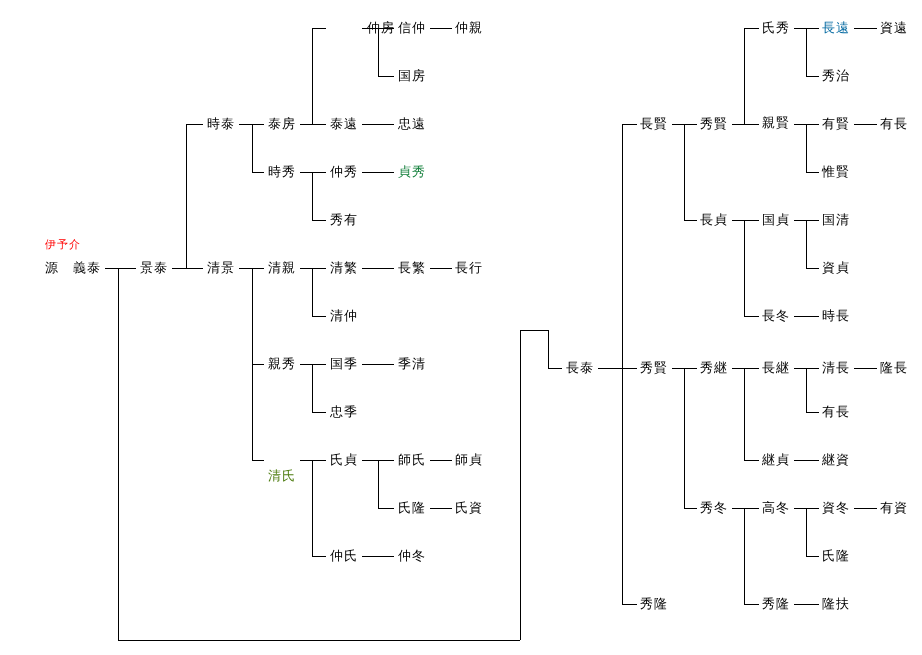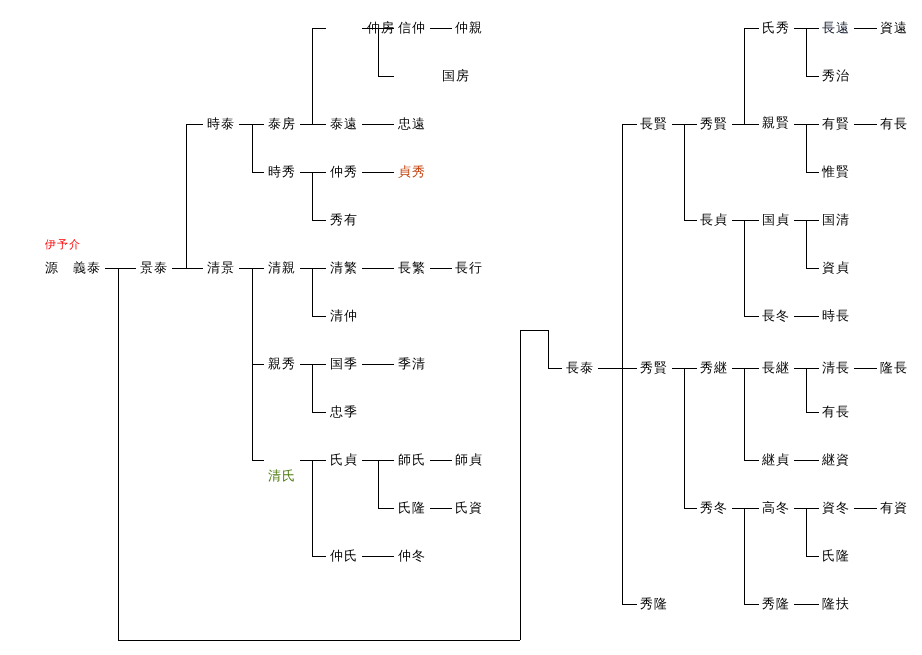--- a/index.html
+++ b/index.html
@@ -143,23 +143,23 @@
       <span class="node" style="left: 330px; top: 115px; color: rgb(0, 0, 0);">泰遠</span>
       <span class="node" style="left: 330px; top: 163px; color: rgb(0, 0, 0);">仲秀</span>
       <span class="node" style="left: 330px; top: 211px; color: rgb(0, 0, 0);">秀有</span>
       <span class="node" style="left: 330px; top: 259px; color: rgb(0, 0, 0);">清繁</span>
       <span class="node" style="left: 330px; top: 307px; color: rgb(0, 0, 0);">清仲</span>
       <span class="node" style="left: 330px; top: 355px; color: rgb(0, 0, 0);">国季</span>
       <span class="node" style="left: 330px; top: 403px; color: rgb(0, 0, 0);">忠季</span>
       <span class="node" style="left: 330px; top: 451px; color: rgb(0, 0, 0);">氏貞</span>
       <span class="node" style="left: 330px; top: 547px; color: rgb(0, 0, 0);">仲氏</span>
       <span class="node" style="left: 398px; top: 19px; color: rgb(0, 0, 0);">信仲</span>
-      <span class="node" style="left: 398px; top: 67px; color: rgb(0, 0, 0); margin-left: 44px;">国房</span>
+      <span class="node" style="left: 398px; top: 67px; color: rgb(0, 0, 0);">国房</span>
       <span class="node" style="left: 398px; top: 115px; color: rgb(0, 0, 0);">忠遠</span>
-      <span class="node" style="left: 398px; top: 163px; color: #c2410c;">貞秀</span>
+      <span class="node" style="left: 398px; top: 163px; color: #15803d;">貞秀</span>
       <span class="node" style="left: 398px; top: 259px; color: rgb(0, 0, 0);">長繁</span>
       <span class="node" style="left: 398px; top: 355px; color: rgb(0, 0, 0);">季清</span>
       <span class="node" style="left: 398px; top: 451px; color: rgb(0, 0, 0);">師氏</span>
       <span class="node" style="left: 398px; top: 499px; color: rgb(0, 0, 0);">氏隆</span>
       <span class="node" style="left: 398px; top: 547px; color: rgb(0, 0, 0);">仲冬</span>
       <span class="node" style="left: 455px; top: 19px; color: rgb(0, 0, 0);">仲親</span>
       <span class="node" style="left: 455px; top: 259px; color: rgb(0, 0, 0);">長行</span>
       <span class="node" style="left: 455px; top: 451px; color: rgb(0, 0, 0);">師貞</span>
       <span class="node" style="left: 455px; top: 499px; color: rgb(0, 0, 0);">氏資</span>
       <span class="node" style="left: 566px; top: 359px; color: rgb(0, 0, 0);">長泰</span>
@@ -171,21 +171,21 @@
       <span class="node" style="left: 700px; top: 359px; color: rgb(0, 0, 0);">秀継</span>
       <span class="node" style="left: 700px; top: 499px; color: rgb(0, 0, 0);">秀冬</span>
       <span class="node" style="left: 762px; top: 19px; color: rgb(0, 0, 0);">氏秀</span>
       <span class="node" style="left: 762px; top: 115px; color: rgb(0, 0, 0); font-family: Liberation Mono, monospace;">親賢</span>
       <span class="node" style="left: 762px; top: 211px; color: rgb(0, 0, 0);">国貞</span>
       <span class="node" style="left: 762px; top: 307px; color: rgb(0, 0, 0);">長冬</span>
       <span class="node" style="left: 762px; top: 359px; color: rgb(0, 0, 0);">長継</span>
       <span class="node" style="left: 762px; top: 451px; color: rgb(0, 0, 0);">継貞</span>
       <span class="node" style="left: 762px; top: 499px; color: rgb(0, 0, 0);">高冬</span>
       <span class="node" style="left: 762px; top: 595px; color: rgb(0, 0, 0);">秀隆</span>
-      <span class="node" style="left: 822px; top: 19px; color: #0f172a;">長遠</span>
+      <span class="node" style="left: 822px; top: 19px; color: #0369a1;">長遠</span>
       <span class="node" style="left: 822px; top: 67px; color: rgb(0, 0, 0);">秀治</span>
       <span class="node" style="left: 822px; top: 115px; color: rgb(0, 0, 0);">有賢</span>
       <span class="node" style="left: 822px; top: 163px; color: rgb(0, 0, 0);">惟賢</span>
       <span class="node" style="left: 822px; top: 211px; color: rgb(0, 0, 0);">国清</span>
       <span class="node" style="left: 822px; top: 259px; color: rgb(0, 0, 0);">資貞</span>
       <span class="node" style="left: 822px; top: 307px; color: rgb(0, 0, 0);">時長</span>
       <span class="node" style="left: 822px; top: 359px; color: rgb(0, 0, 0);">清長</span>
       <span class="node" style="left: 822px; top: 403px; color: rgb(0, 0, 0);">有長</span>
       <span class="node" style="left: 822px; top: 451px; color: rgb(0, 0, 0);">継資</span>
       <span class="node" style="left: 822px; top: 499px; color: rgb(0, 0, 0);">資冬</span>

